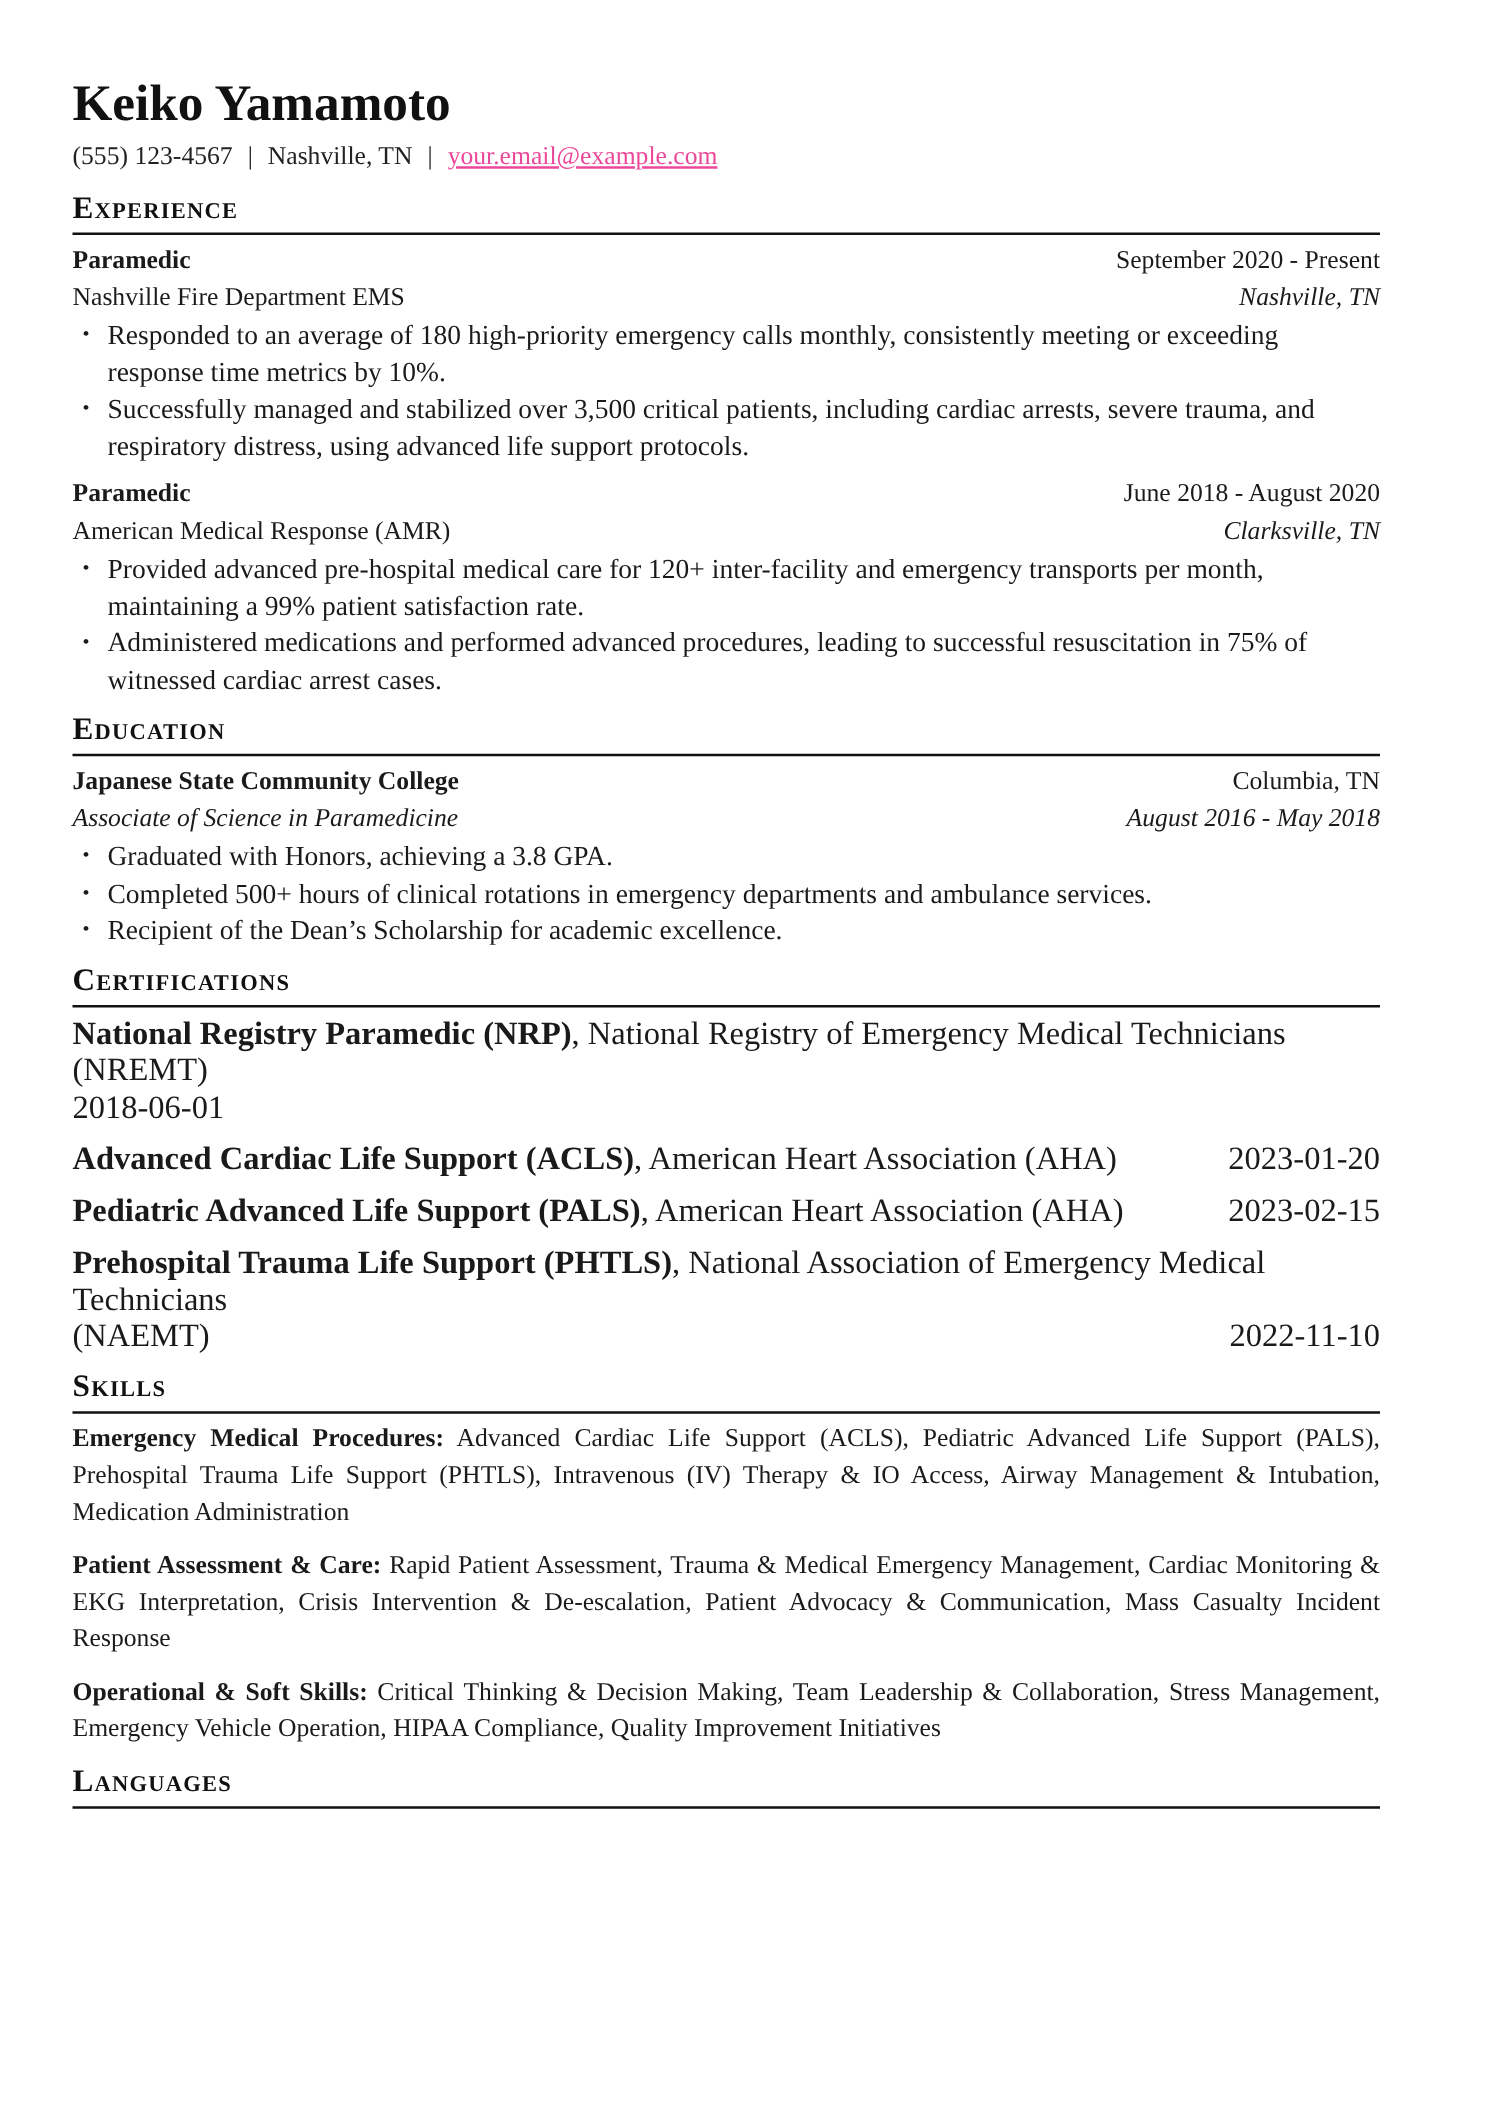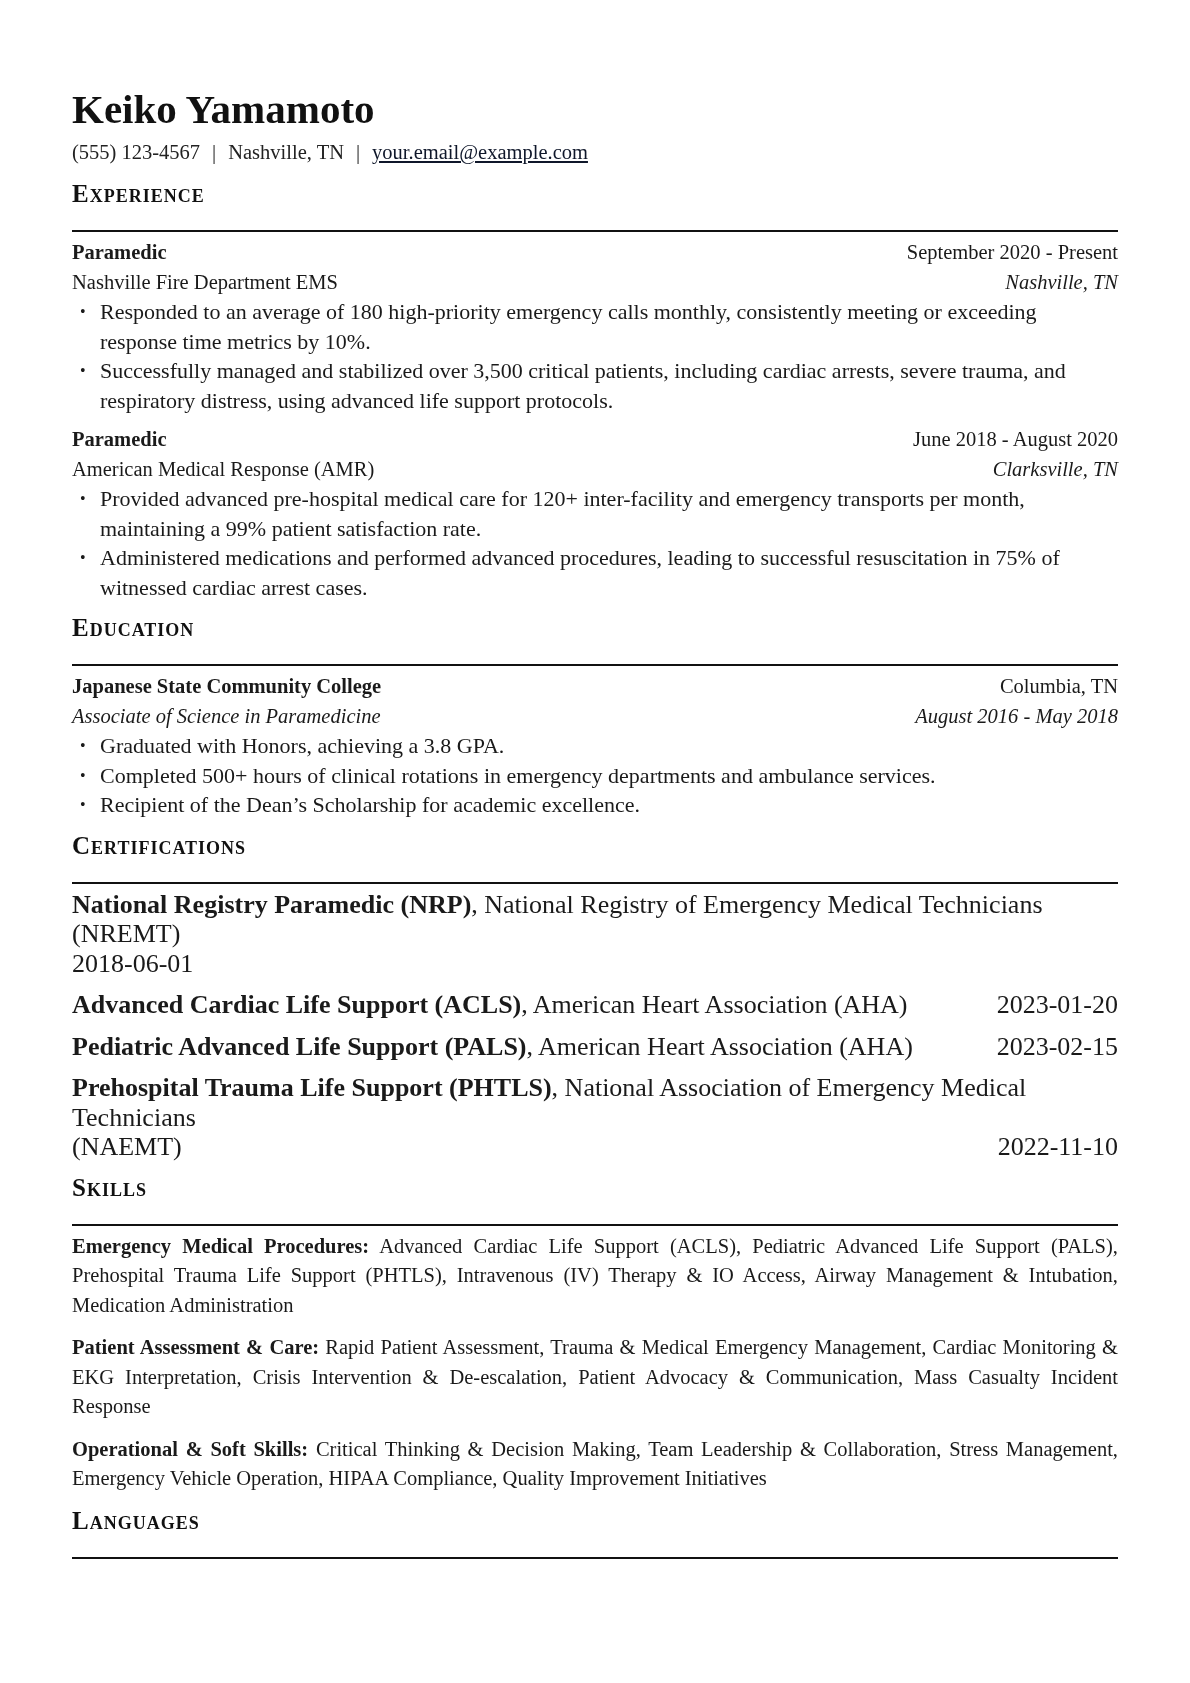--- a/index.html
+++ b/index.html
@@ -1,33 +1,33 @@
 <!DOCTYPE html>
 <html><head>
 <meta charset="utf-8">
 <style>
   html, body { margin: 0; padding: 0; background: #ffffff; }
   body {
     width: 1190px; height: 1683px; position: relative; overflow: hidden;
     font-family: "DejaVu Serif", "Liberation Serif", serif;
     color: #1a1a1a;
   }
-  .page { position: absolute; left: 72px; top: 58px; width: 1046px; margin-top: 27px; }
+  .page { position: absolute; left: 58px; top: 58px; width: 1046px; }
   .name {
     font-family: "Liberation Serif", "DejaVu Serif", serif;
     font-weight: bold; font-size: 41px; line-height: 48px; margin: 0; color: #111;
   }
   .contact { font-family: "Liberation Serif", serif; font-size: 20.5px; line-height: 28px; margin-top: 5px; color: #222; }
   .contact .sep { display: inline-block; margin: 0 12px; }
-  .contact a { color: #0f172a; text-decoration: underline; }
+  .contact a { color: #ec4899; text-decoration: underline; }
   .sec-h {
     font-family: "Liberation Serif", serif; font-weight: bold;
     font-variant: small-caps; font-size: 25px; letter-spacing: 1px;
     line-height: 28px; color: #111;
-    border-bottom: 2px solid #111; padding-bottom: 22px; margin-top: 12px; margin-bottom: 6px;
+    border-bottom: 2px solid #111; padding-bottom: 5px; margin-top: 12px; margin-bottom: 6px;
   }
   .row { display: flex; justify-content: space-between; align-items: baseline;
          font-family: "Liberation Serif", serif; font-size: 20.5px; line-height: 29.5px; }
   .b { font-weight: bold; }
   .i { font-style: italic; }
   ul { margin: 0; padding: 0; list-style: none; }
   li { position: relative; padding-left: 28px; font-family: "Liberation Serif", serif;
        font-size: 22px; line-height: 29.5px; }
   li::before { content: "\2022"; position: absolute; left: 8px; top: 0; font-size: 16px; }
   .entry { margin-bottom: 10px; }

